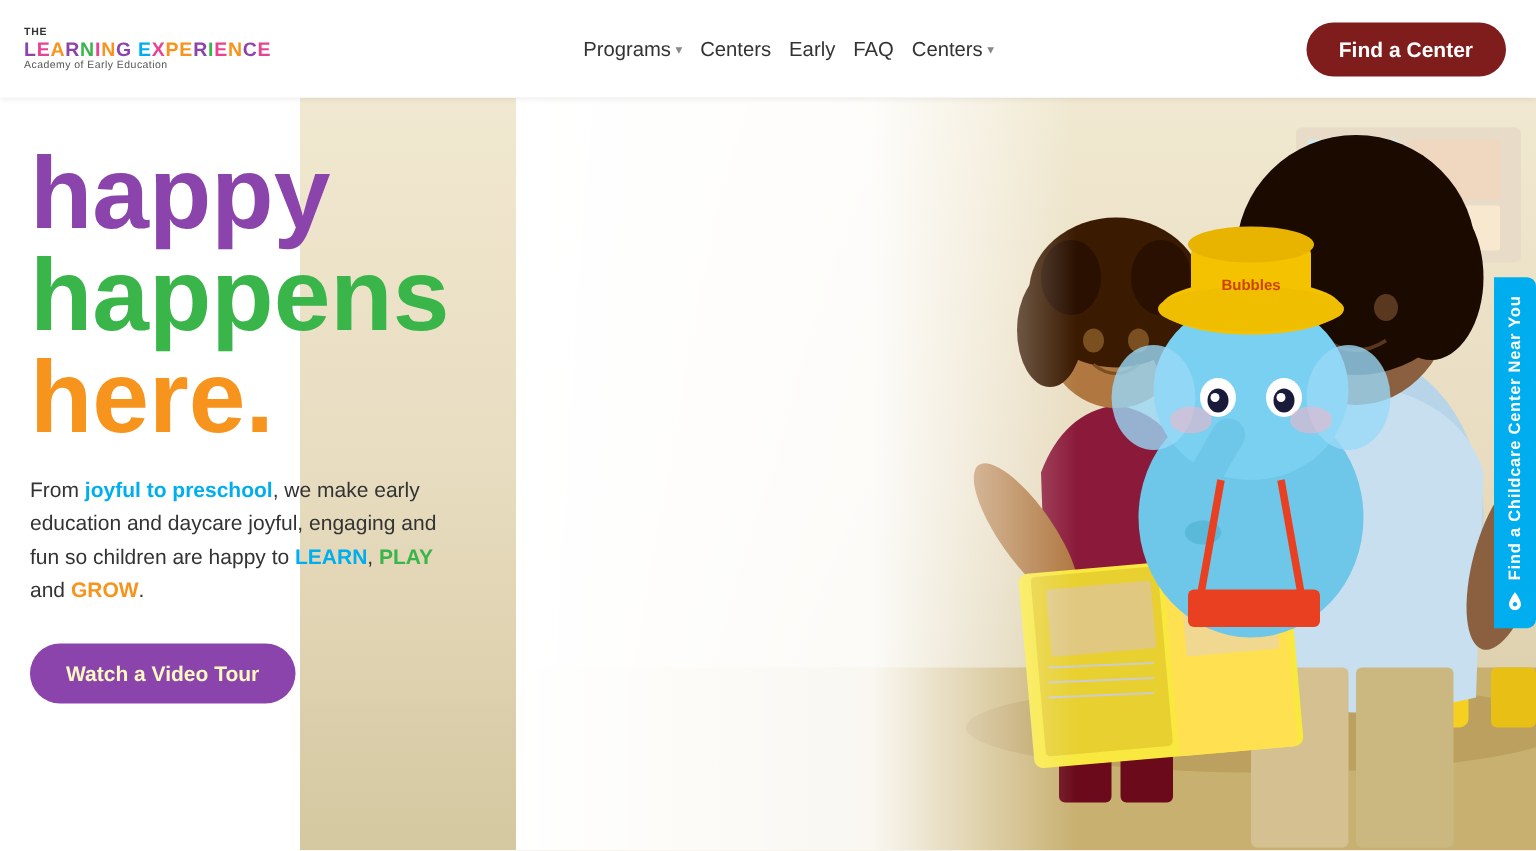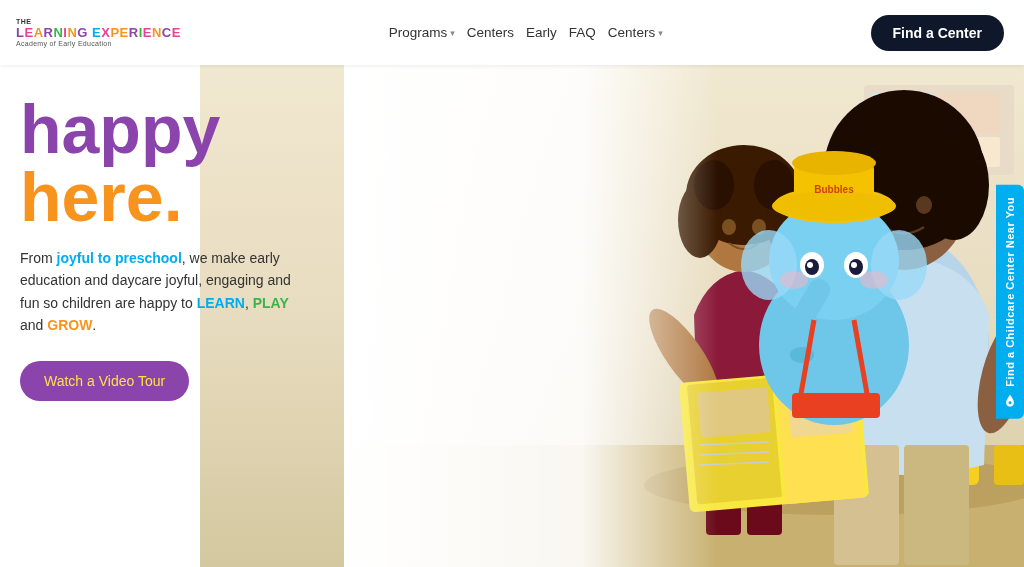--- a/index.html
+++ b/index.html
@@ -64,21 +64,21 @@
       gap: 3px;
       text-decoration: none;
       font-weight: 500;
     }
     .chevron {
       font-size: 9px;
       color: #888;
     }
 
     .find-center-btn {
-      background: #0f172a;
+      background: #7f1d1d;
       color: #fff;
       border: none;
       border-radius: 25px;
       padding: 10px 22px;
       font-size: 14px;
       font-weight: 600;
       cursor: pointer;
       white-space: nowrap;
     }
 
@@ -142,26 +142,26 @@
       margin-bottom: 24px;
       max-width: 280px;
     }
     .hero-body .link-text { color: #00aeef; font-weight: 600; text-decoration: none; }
     .hero-body .learn { color: #00aeef; font-weight: 700; }
     .hero-body .play { color: #39b54a; font-weight: 700; }
     .hero-body .grow { color: #f7941d; font-weight: 700; margin-top: 12px; }
 
     .watch-video-btn {
       background: #8b44ac;
-      color: #fde047;
+      color: #fef9c3;
       border: none;
       border-radius: 25px;
       padding: 12px 24px;
       font-size: 14px;
-      font-weight: 400;
+      font-weight: 700;
       cursor: pointer;
       white-space: nowrap;
       display: inline-block;
       text-align: right;
     }
 
     .side-button-wrapper {
       position: absolute;
       right: 0;
       top: calc(65px + 120px);
@@ -346,20 +346,21 @@
         <stop offset="35%" stop-color="white" stop-opacity="0.9"></stop>
         <stop offset="55%" stop-color="white" stop-opacity="0"></stop>
       </linearGradient>
     </defs>
     <rect x="0" y="0" width="680" height="502" fill="url(#fade)"></rect>
   </svg>
 
   <div class="hero-content">
     <div class="hero-headline">
       <span class="headline-happy">happy</span>
+      <span class="headline-happens">happens</span>
       <span class="headline-here">here.</span>
     </div>
 
     <p class="hero-body">
       <span>From </span><a class="link-text">joyful to preschool</a><span>, we make early education and daycare joyful, engaging and fun so children are happy to </span><span class="learn">LEARN</span><span>, </span><span class="play">PLAY</span><span> and </span><span class="grow">GROW</span><span>.</span>
     </p>
 
     <button class="watch-video-btn">Watch a Video Tour</button>
   </div>
 </section>

